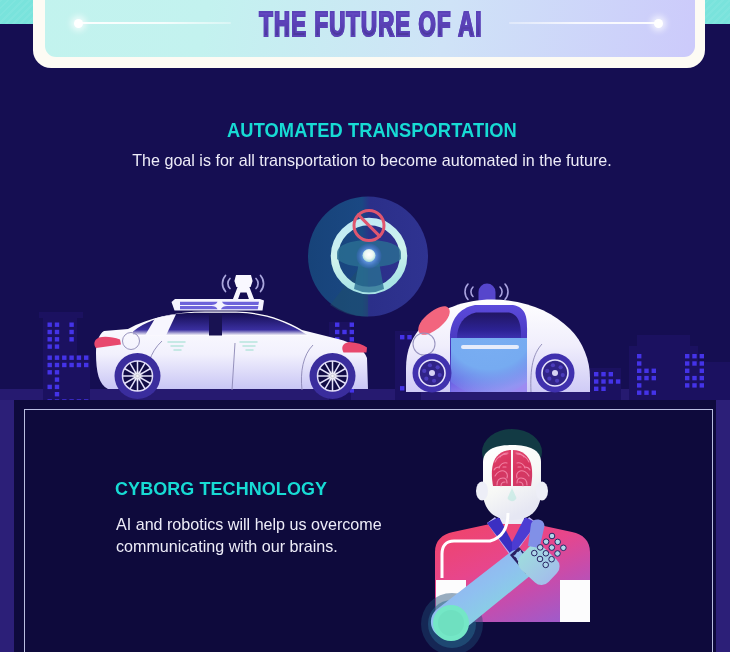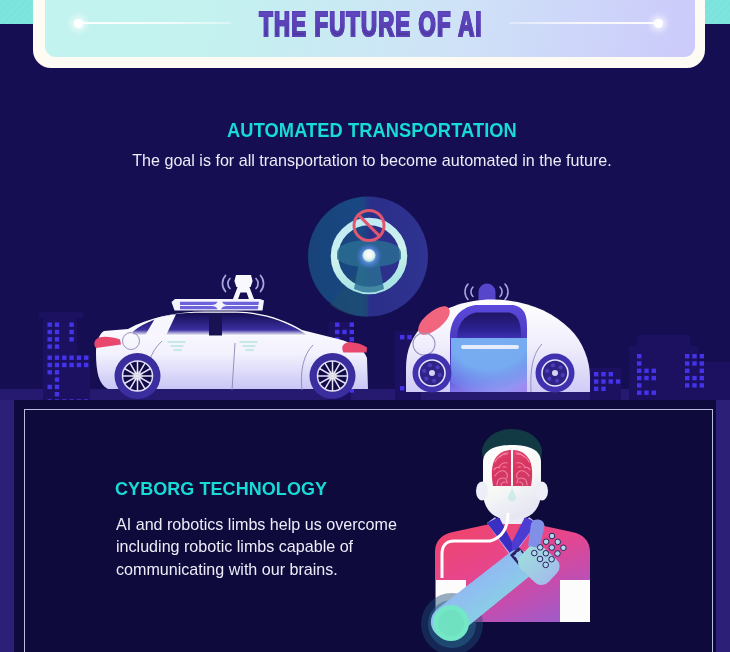--- a/index.html
+++ b/index.html
@@ -528,18 +528,17 @@
           <circle cx="551.60" cy="559.19" r="2.8" fill="#ADD6E9" stroke="#262263" stroke-width="1.0"></circle>
           <circle cx="534.30" cy="553.09" r="2.8" fill="#ADD6E9" stroke="#262263" stroke-width="1.0"></circle>
           <circle cx="540.00" cy="558.99" r="2.8" fill="#ADD6E9" stroke="#262263" stroke-width="1.0"></circle>
           <circle cx="545.70" cy="564.89" r="2.8" fill="#ADD6E9" stroke="#262263" stroke-width="1.0"></circle>
         </g>
     </g>
   </svg>
 
   <div class="s2-h">CYBORG TECHNOLOGY</div>
   <div class="s2-p">
-    <div>AI and robotics limbs help us overcome</div>
-    <div>including robotic limbs capable of</div>
+    <div>AI and robotics will help us overcome</div>
     <div>communicating with our brains.</div>
   </div>
 
 </div>
 
 </body></html>

